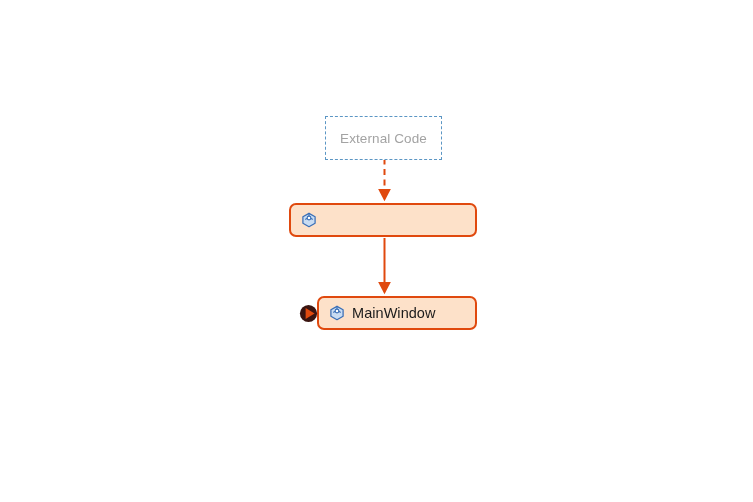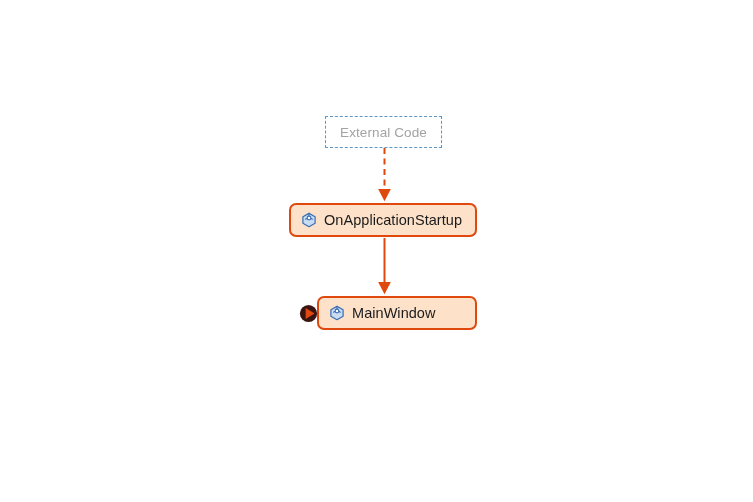--- a/index.html
+++ b/index.html
@@ -32,21 +32,21 @@
     height: 502px;
     pointer-events: none;
   }
 
   
   .ext-node {
     position: absolute;
     left: 325px;
     top: 116px;
     width: 117px;
-    height: 32px;
+    height: 44px;
     box-sizing: border-box;
     border: 1px dashed #5b96c4;
     background: #ffffff;
     display: flex;
     align-items: center;
     justify-content: center;
   }
   .ext-node .ext-label {
     font-size: 13.5px;
     color: #a3a3a3;
@@ -126,21 +126,20 @@
   <div class="ext-node">
     <span class="ext-label">External Code</span>
   </div>
 
   <div class="node" id="node-startup">
     <svg class="node-icon" viewBox="0 0 16 16" xmlns="http://www.w3.org/2000/svg">
       <path d="M8 1.4 L14.1 4.8 L14.1 11.3 L8 14.7 L1.9 11.3 L1.9 4.8 Z" fill="#c9dcf2" stroke="#3b6fb6" stroke-width="1.25" stroke-linejoin="round"></path>
       <path d="M8 1.4 L8 5.2 M8 5.2 L4.6 7.2 M8 5.2 L11.4 7.2" fill="none" stroke="#3b6fb6" stroke-width="1.15" stroke-linecap="round"></path>
       <circle cx="8" cy="6.0" r="1.85" fill="#ffffff" stroke="#3b6fb6" stroke-width="1.1"></circle>
     </svg>
-    <span class="node-label">OnApplicationStartup</span>
   </div>
 
   <div class="node" id="node-mainwindow">
     <svg class="node-icon" viewBox="0 0 16 16" xmlns="http://www.w3.org/2000/svg">
       <path d="M8 1.4 L14.1 4.8 L14.1 11.3 L8 14.7 L1.9 11.3 L1.9 4.8 Z" fill="#c9dcf2" stroke="#3b6fb6" stroke-width="1.25" stroke-linejoin="round"></path>
       <path d="M8 1.4 L8 5.2 M8 5.2 L4.6 7.2 M8 5.2 L11.4 7.2" fill="none" stroke="#3b6fb6" stroke-width="1.15" stroke-linecap="round"></path>
       <circle cx="8" cy="6.0" r="1.85" fill="#ffffff" stroke="#3b6fb6" stroke-width="1.1"></circle>
     </svg>
     <span class="node-label">MainWindow</span>
   </div>

